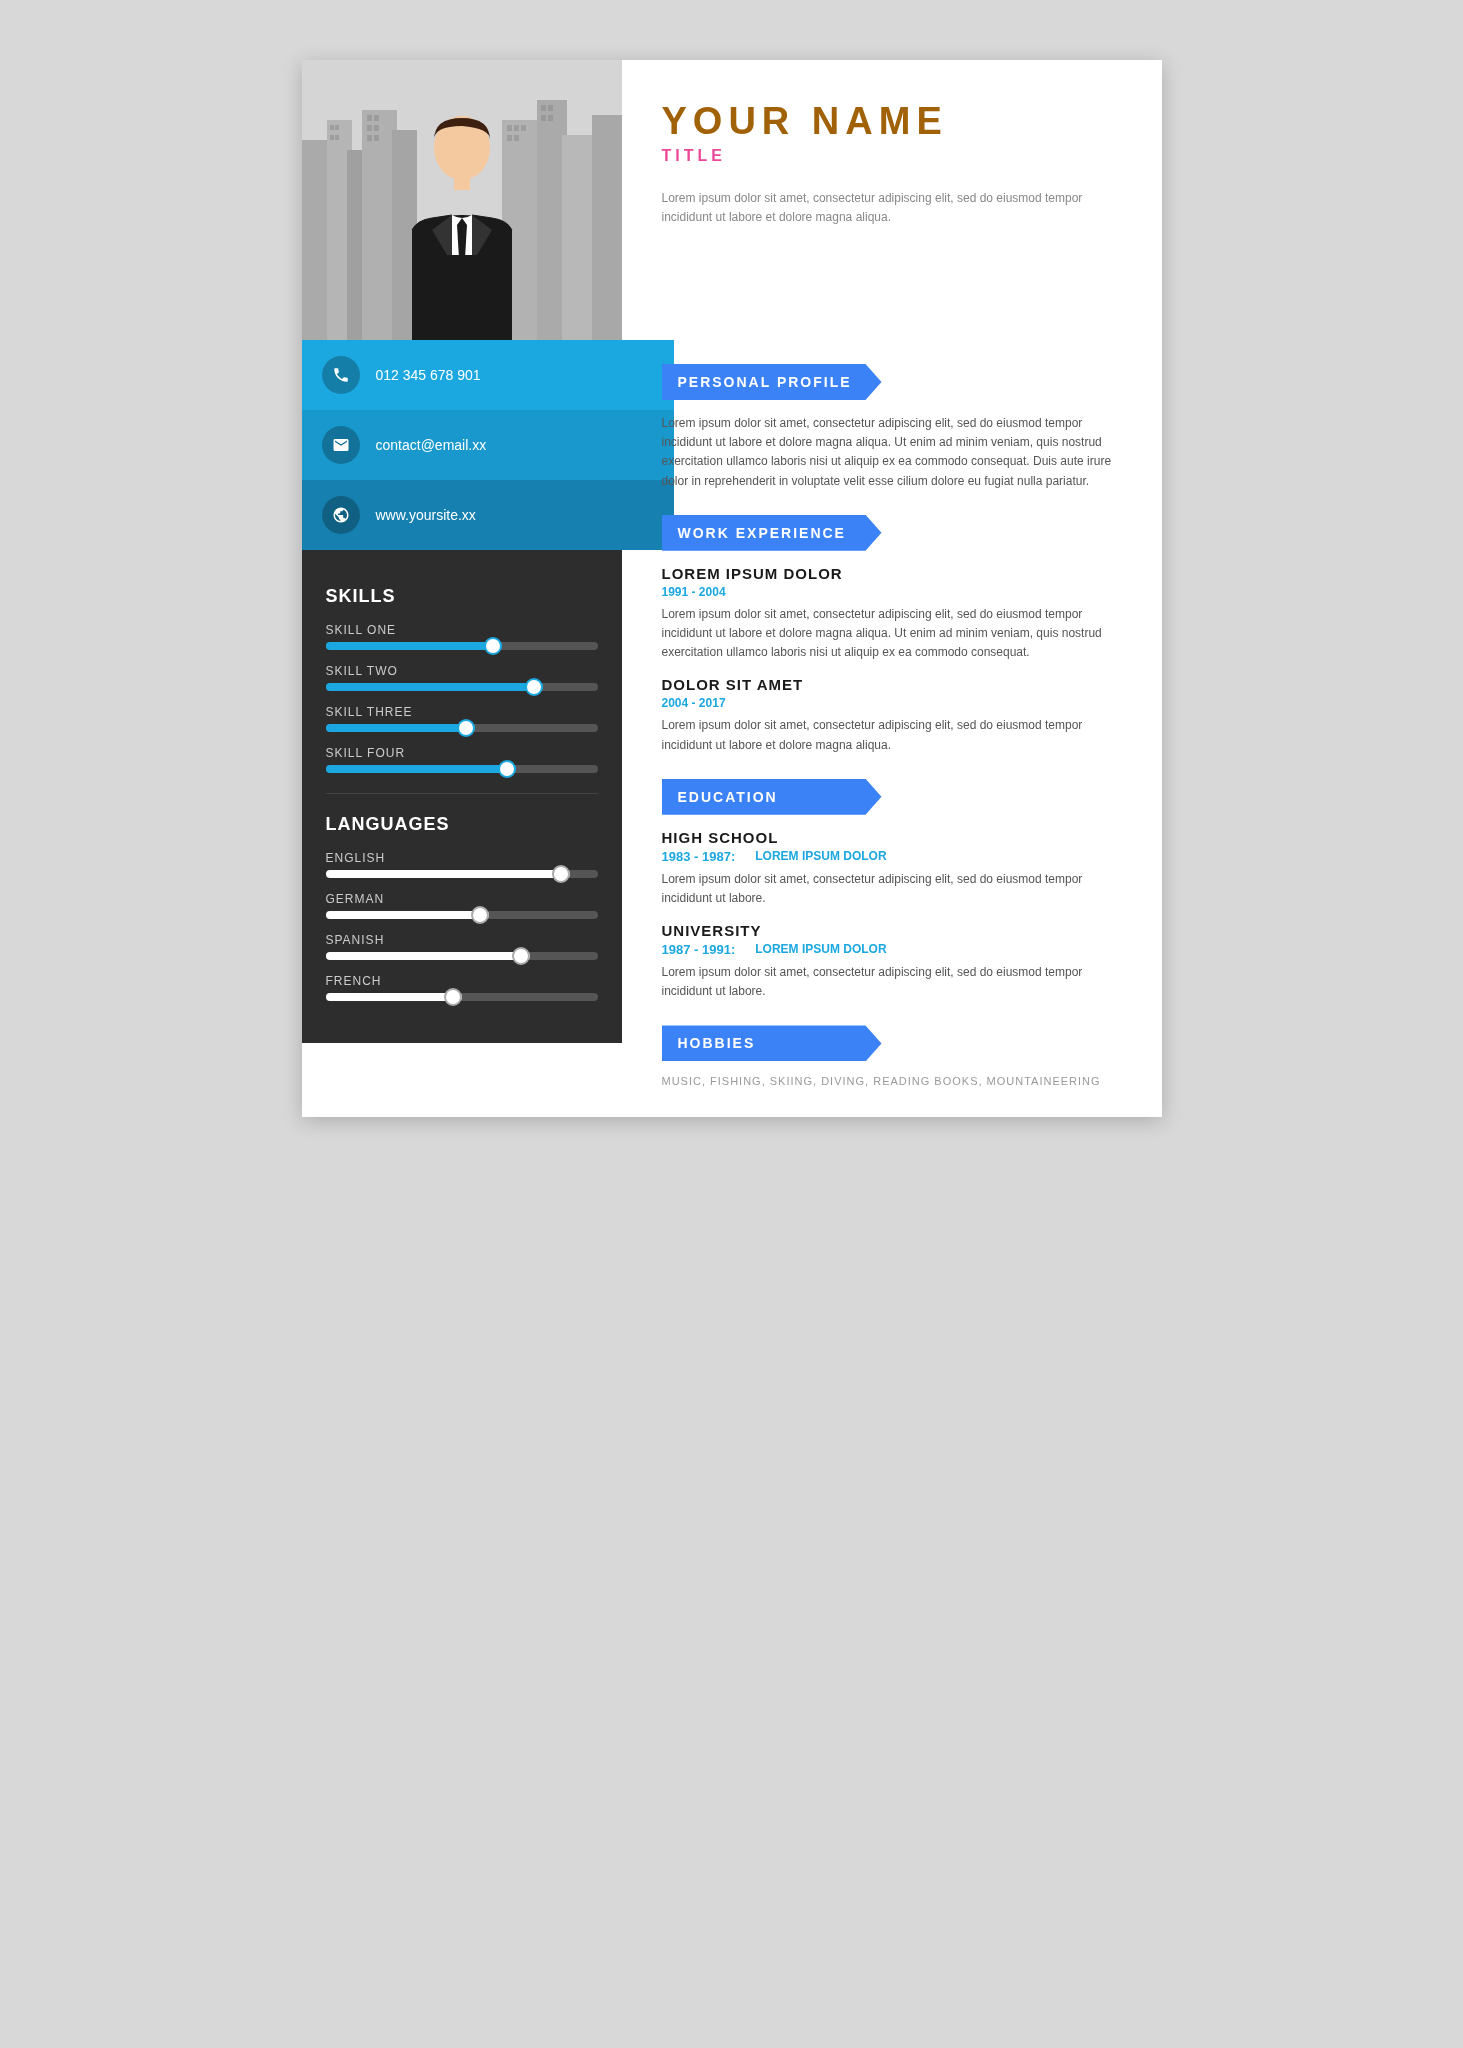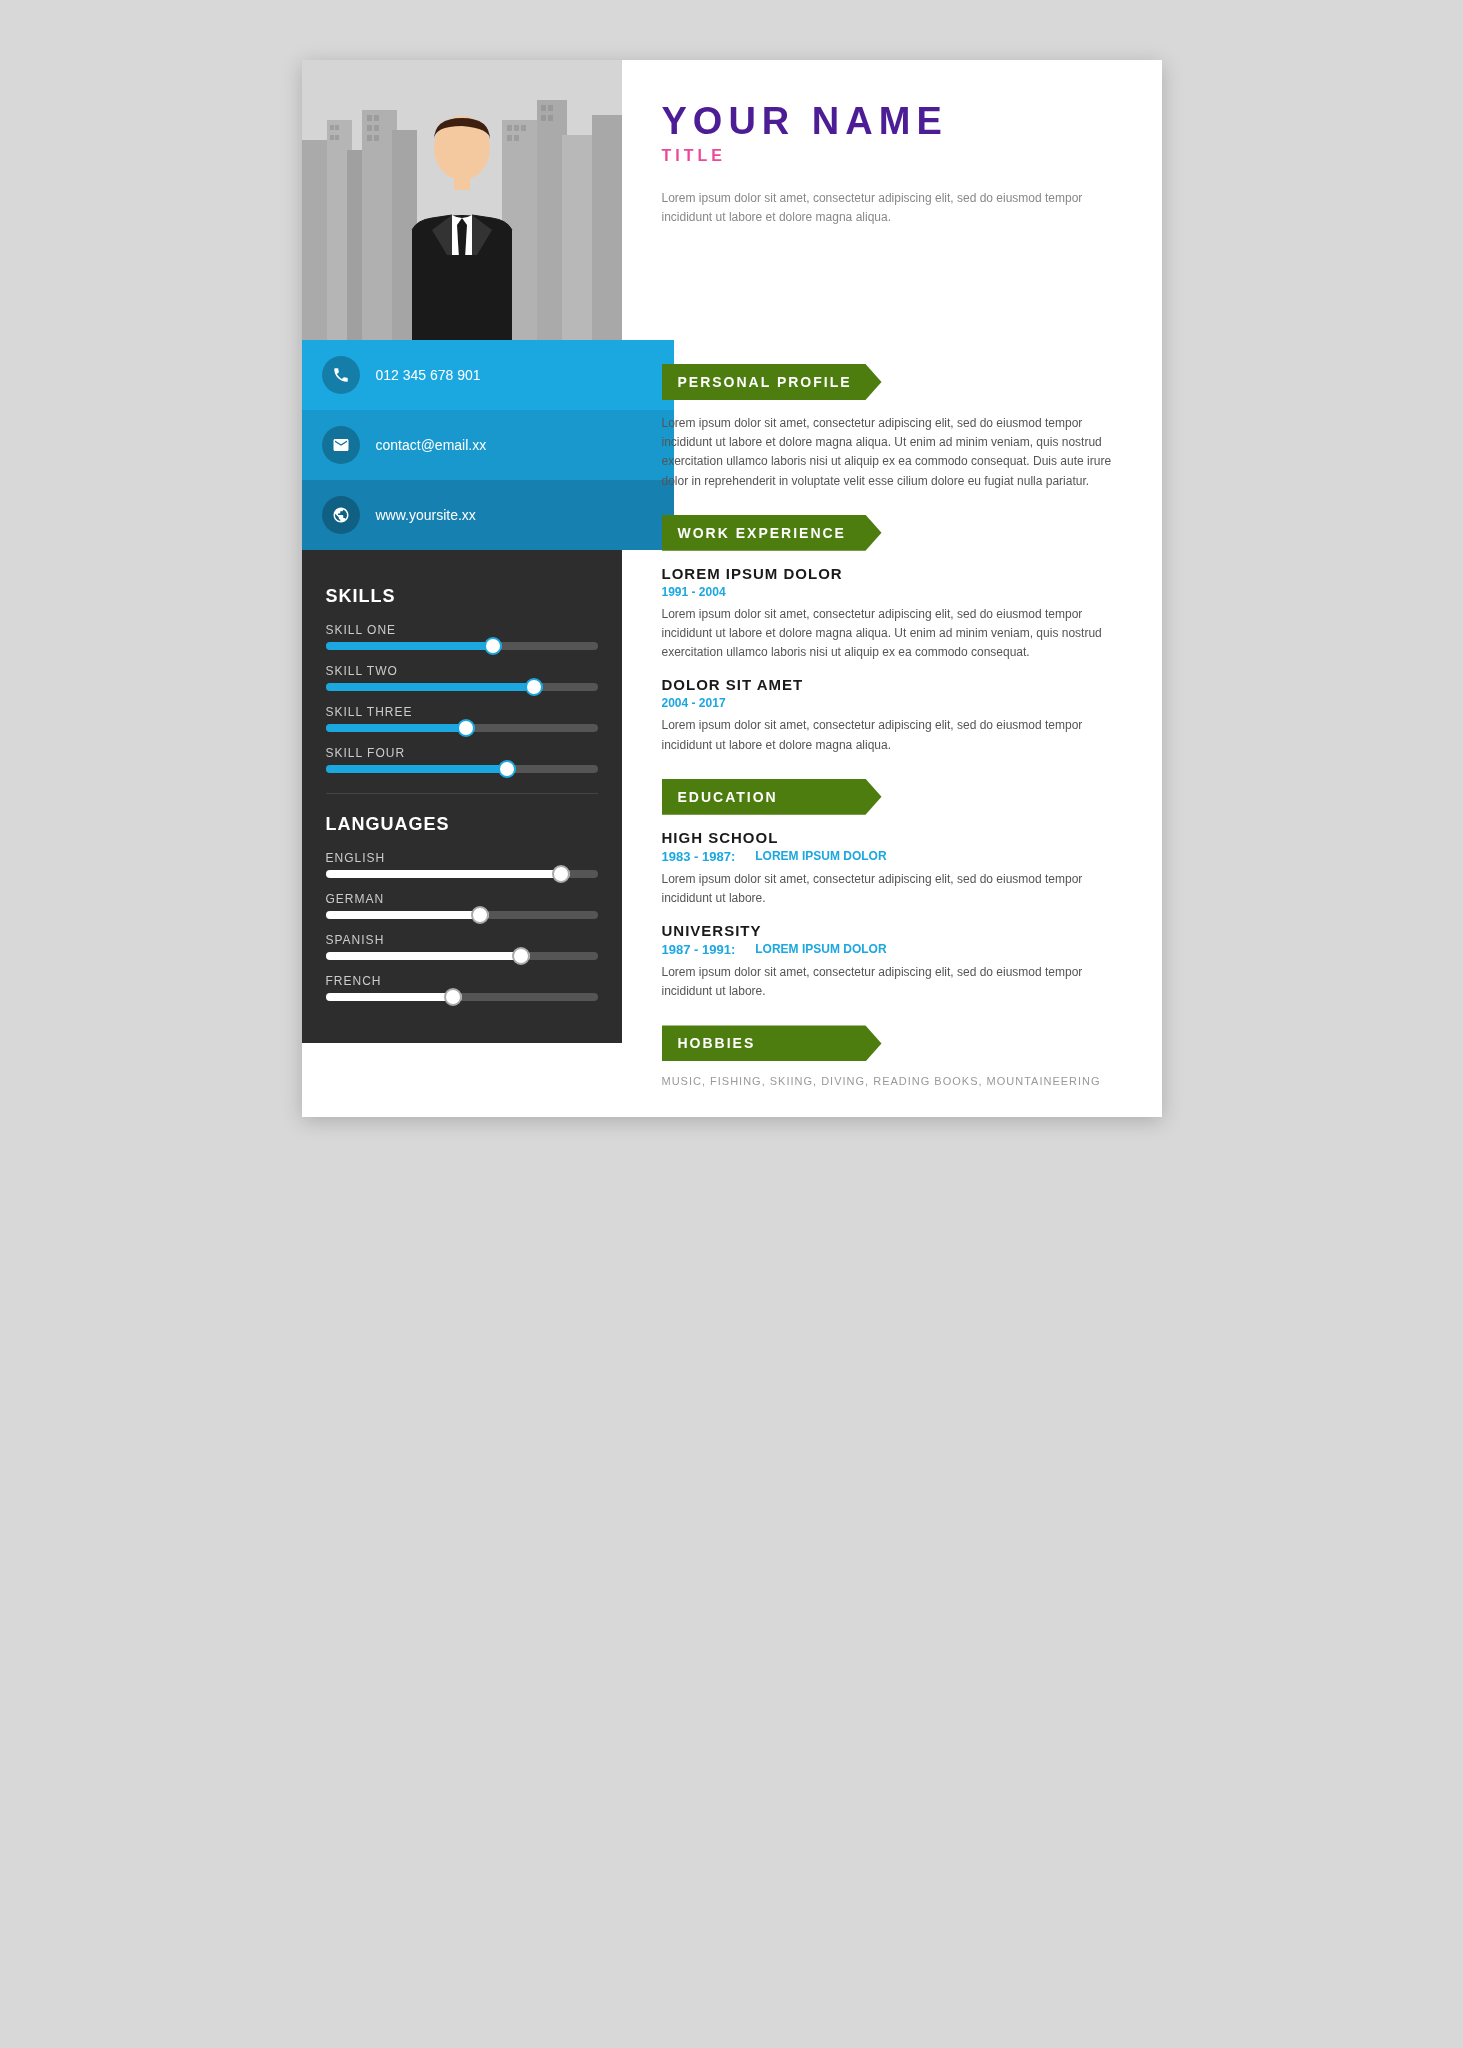--- a/index.html
+++ b/index.html
@@ -58,21 +58,21 @@
       flex: 1;
       padding: 40px 40px 30px 40px;
       display: flex;
       flex-direction: column;
       justify-content: flex-start;
     }
     .person-name {
       font-size: 38px;
       font-weight: 900;
       letter-spacing: 6px;
-      color: #4c1d95;
+      color: #a16207;
       text-transform: uppercase;
       margin-bottom: 4px;
     }
     .person-title {
       font-size: 16px;
       font-weight: 700;
       letter-spacing: 4px;
       color: #ec4899;
       text-transform: uppercase;
       margin-bottom: 24px;
@@ -212,21 +212,21 @@
       flex: 1;
       padding: 0 40px 30px 40px;
     }
     .section-header {
       display: flex;
       align-items: center;
       margin: 24px 0 14px 0;
       position: relative;
     }
     .section-header-bar {
-      background: #4d7c0f;
+      background: #3b82f6;
       color: #fff;
       font-size: 14px;
       font-weight: 900;
       letter-spacing: 2px;
       padding: 10px 20px 10px 16px;
       text-transform: uppercase;
       clip-path: polygon(0 0, calc(100% - 16px) 0, 100% 50%, calc(100% - 16px) 100%, 0 100%);
       min-width: 220px;
       display: inline-block;
     }

